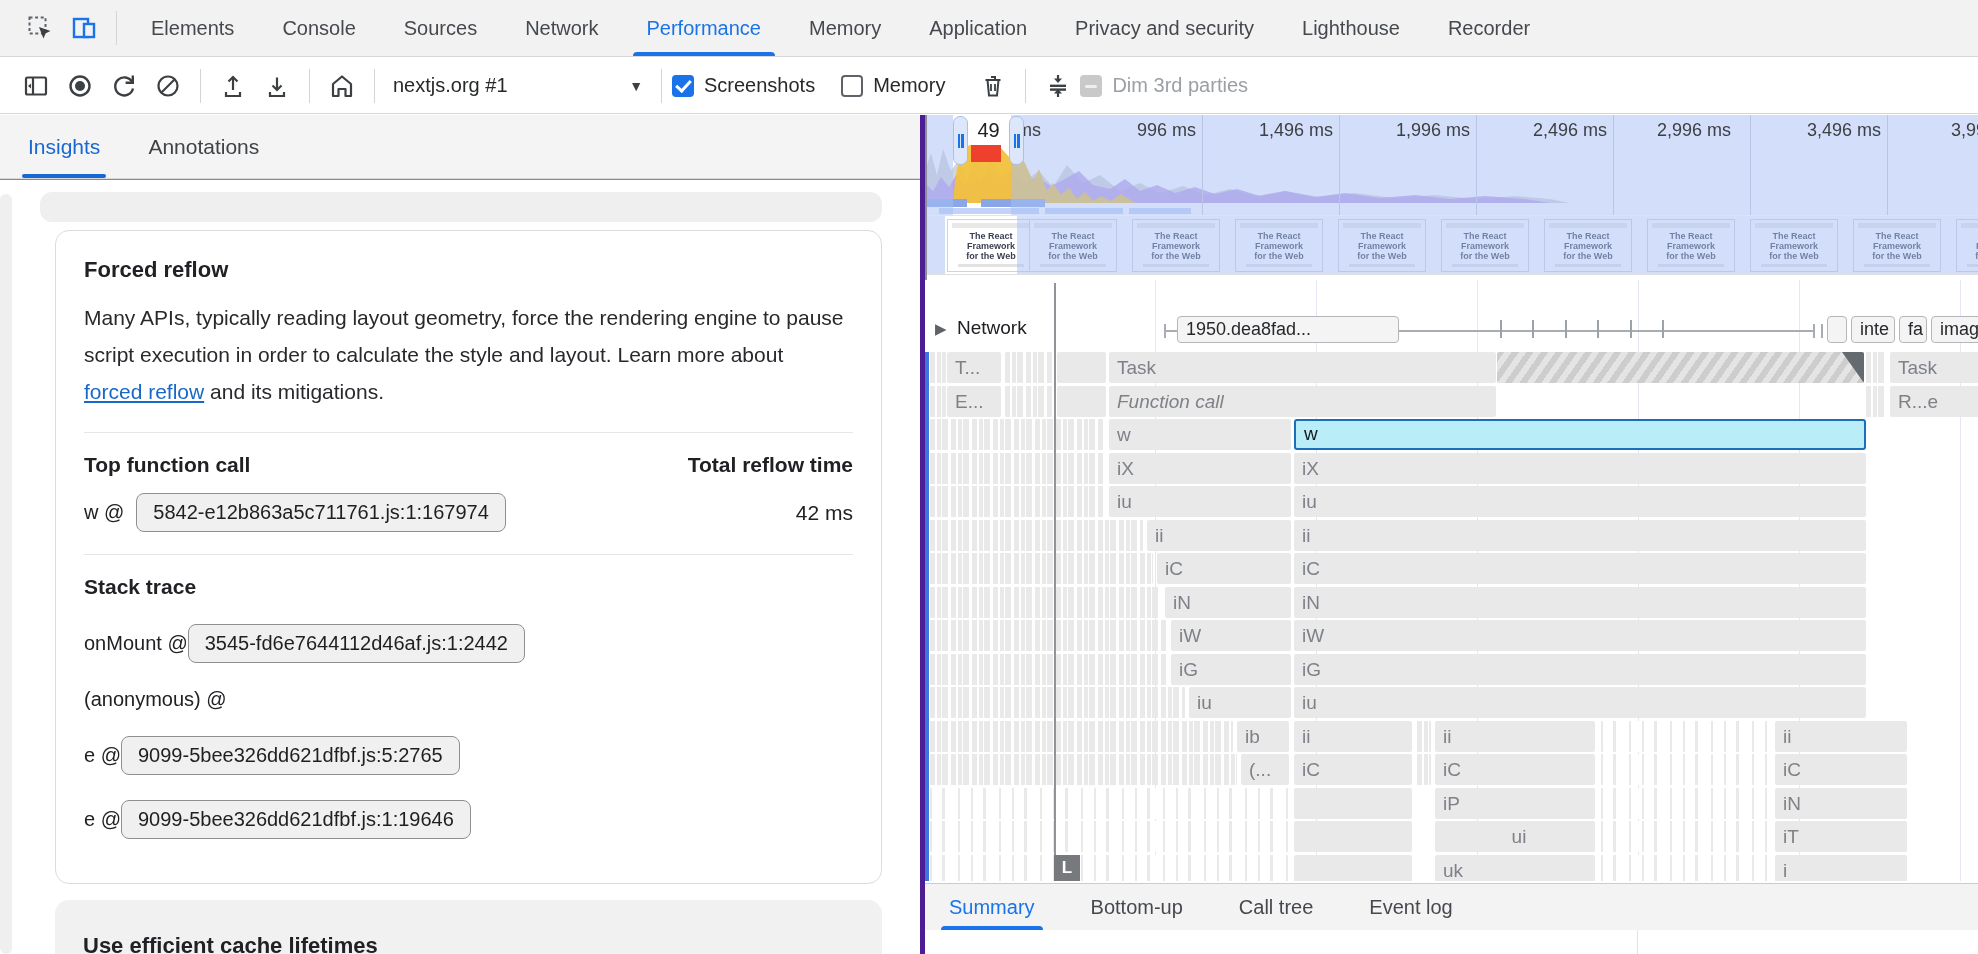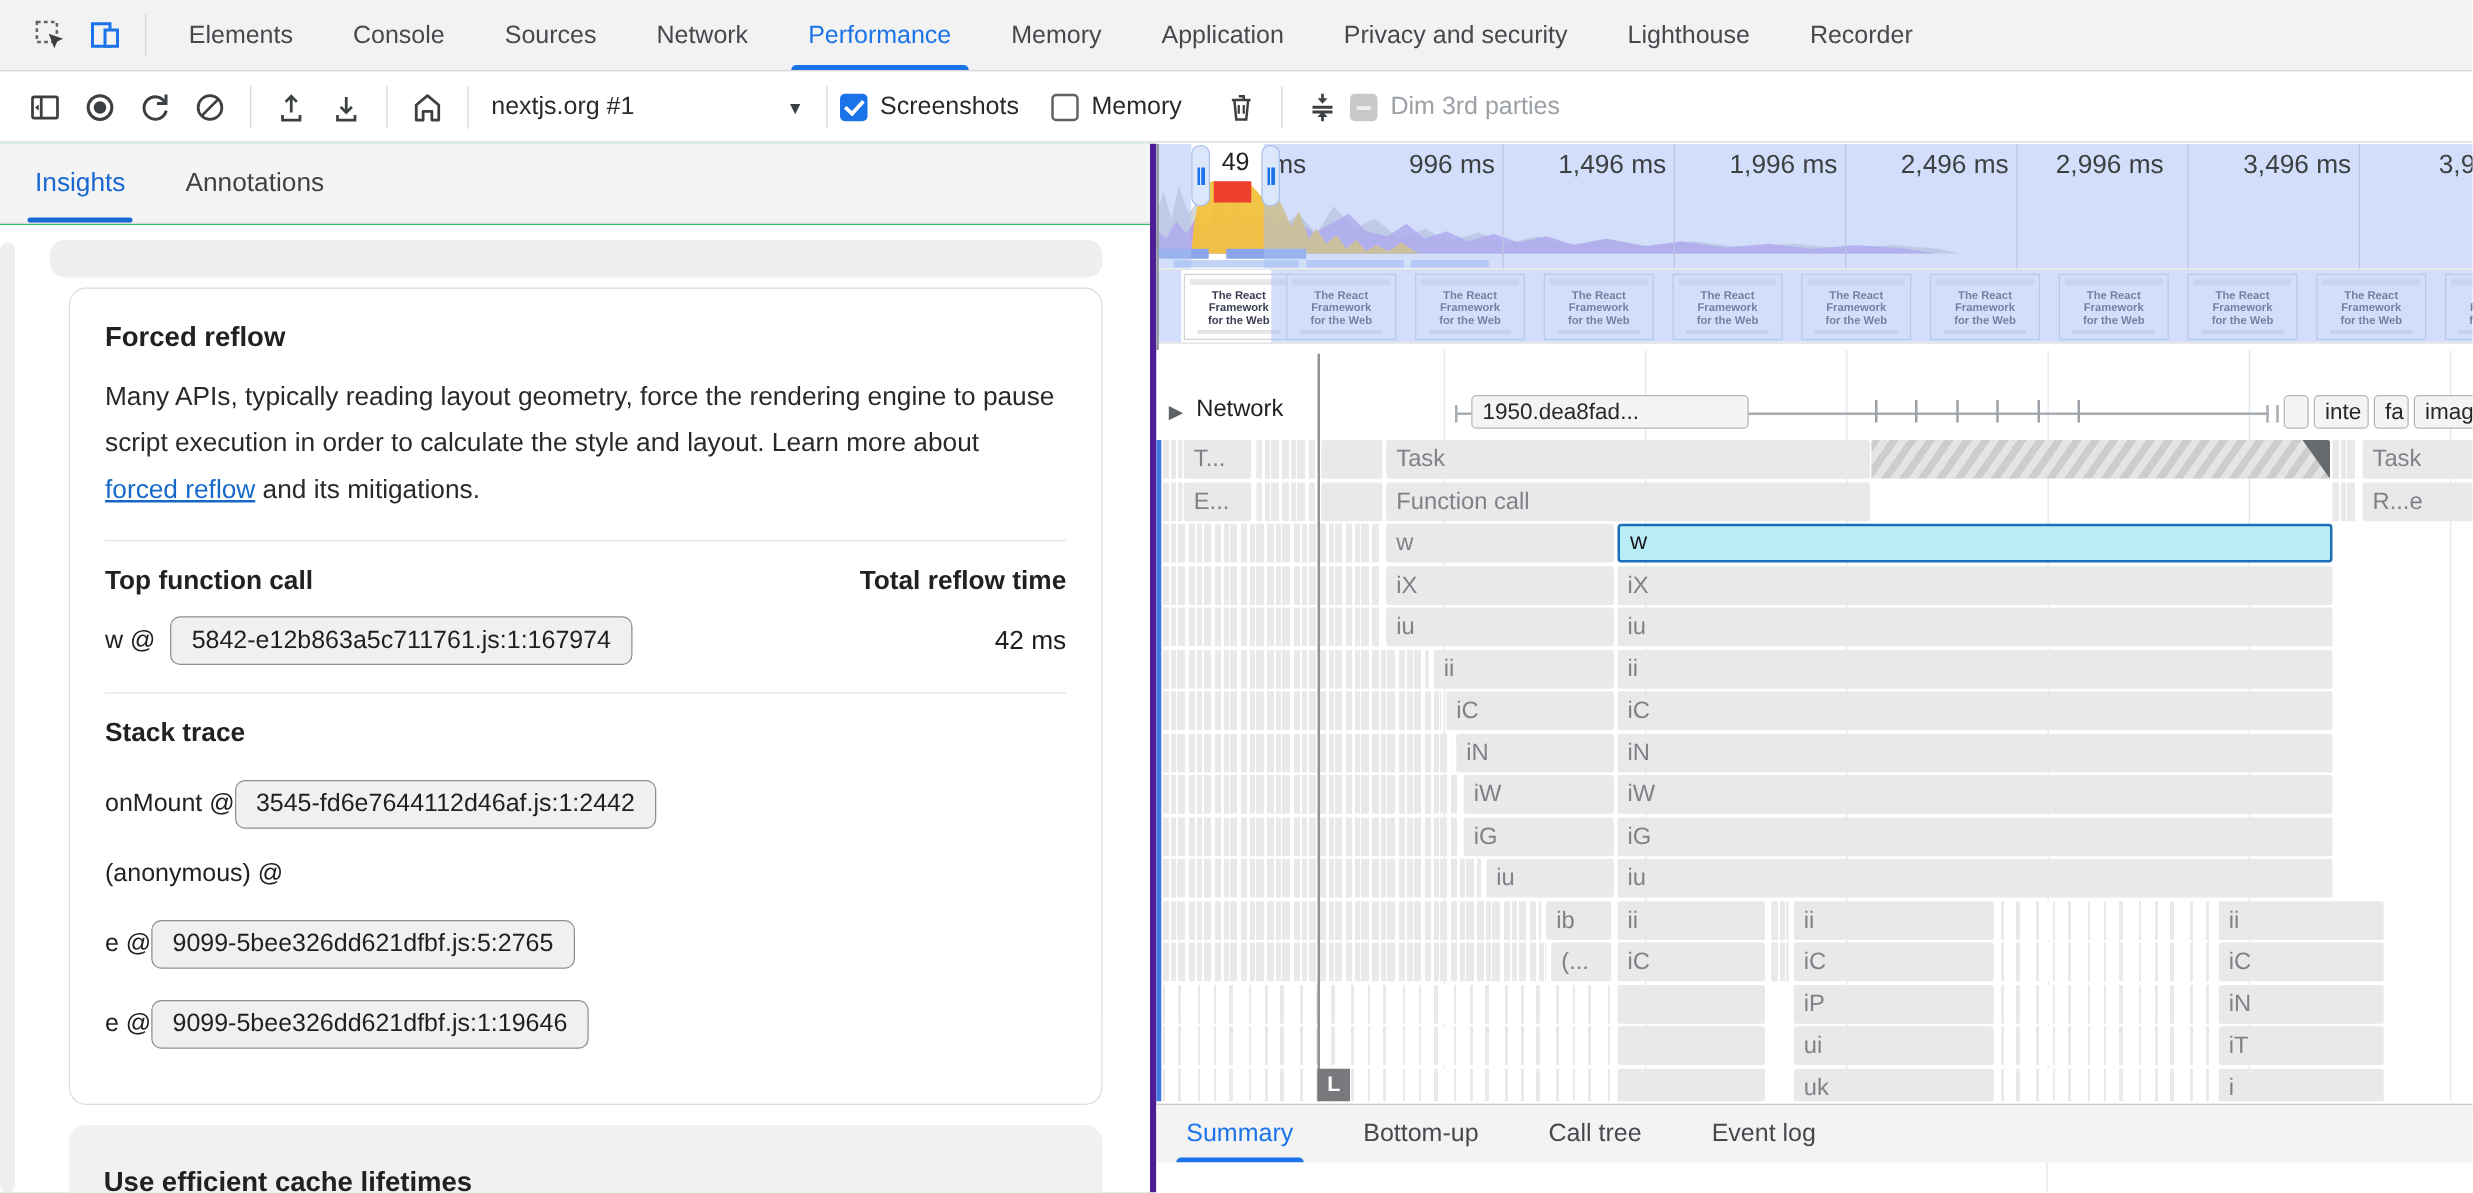--- a/index.html
+++ b/index.html
@@ -58,21 +58,21 @@
   .stackhdr{margin-top:20px;}
   .stackrow{display:flex;align-items:center;margin-top:25px;font-size:20px;color:#202124;}
   .graycard{position:absolute;left:55px;top:720px;width:827px;height:120px;background:#f1f1f1;border-radius:14px;
             box-sizing:border-box;padding:33px 28px;}
 
   
   .rpanel{position:absolute;left:920px;top:115px;width:1058px;height:839px;background:#fff;border-left:5px solid #4c1d95;box-sizing:content-box;overflow:hidden;padding-left:25px;}
   
   .minimap{position:absolute;left:0;top:0;width:1058px;height:100px;background:#fff;overflow:hidden;}
   .mgrid{position:absolute;top:0;width:1px;height:100px;background:#b9c5e4;}
-  .mlabel{position:absolute;top:5px;font-size:21px;color:#3c4043;white-space:nowrap;}
+  .mlabel{position:absolute;top:5px;font-size:18px;color:#3c4043;white-space:nowrap;}
   .cpusvg{position:absolute;left:0;top:26px;width:1058px;height:62px;}
   .nb{position:absolute;background:#8aa6e8;}
   .nb.l2{background:#c3d3f7;}
   .dimseg{position:absolute;top:0;background:rgba(167,192,245,0.5);}
   .handle{position:absolute;top:1px;width:15px;height:49px;background:#dde7fb;border:1.5px solid #a9c0ea;border-radius:7px;box-sizing:border-box;z-index:3;}
   .handle::before,.handle::after{content:"";position:absolute;top:17px;width:2.5px;height:14px;background:#1a73e8;}
   .handle::before{left:3.5px;} .handle::after{right:3.5px;}
   .selbox{position:absolute;left:43px;top:0;width:41px;height:30px;background:#fff;z-index:2;display:flex;align-items:center;justify-content:center;font-size:20px;color:#202124;}
   .redrect{position:absolute;left:46px;top:30px;width:30px;height:17px;background:#ee402d;z-index:2;}
   
@@ -464,21 +464,21 @@
         <div class="seg" style="left: 184px; width: 387px;">Task</div>
         <div class="seg hatch" style="left: 572px; width: 367px;"></div>
         <div class="frag" style="left: 941px; width: 21px;"></div>
         <div class="seg" style="left: 965px; width: 93px;">Task</div>
       </div>
       <div class="frow" style="top: 34px;">
         <div class="frag" style="left: 5px; width: 16px;"></div>
         <div class="seg" style="left: 22px; width: 54px;">E...</div>
         <div class="frag" style="left: 80px; width: 48px;"></div>
         <div class="seg" style="left: 132px; width: 49px;"></div>
-        <div class="seg" style="left: 184px; width: 387px;">Function call</div>
+        <div class="seg" style="left: 184px; width: 387px; font-style: italic;">Function call</div>
         <div class="frag" style="left: 941px; width: 21px;"></div>
         <div class="seg" style="left: 965px; width: 93px;">R...e</div>
       </div>
       <div class="frow" style="top: 67px;">
         <div class="frag" style="left: 5px; width: 174px;"></div>
         <div class="seg" style="left: 184px; width: 182px;">w</div>
         <div class="seg sel" style="left: 369px; width: 572px;">w</div>
       </div>
       <div class="frow" style="top: 101px;">
         <div class="frag" style="left: 5px; width: 174px;"></div>
@@ -541,21 +541,21 @@
       <div class="frow" style="top: 436px;">
         <div class="frag sparse" style="left: 5px; width: 358px;"></div>
         <div class="seg" style="left: 369px; width: 118px;"></div>
         <div class="seg" style="left: 510px; width: 160px;">iP</div>
         <div class="frag sparse" style="left: 676px; width: 168px;"></div>
         <div class="seg" style="left: 850px; width: 132px;">iN</div>
       </div>
       <div class="frow" style="top: 469px;">
         <div class="frag sparse" style="left: 5px; width: 358px;"></div>
         <div class="seg" style="left: 369px; width: 118px;"></div>
-        <div class="seg" style="left: 510px; width: 160px;">ui</div>
+        <div class="seg" style="left: 510px; width: 160px; text-align: center;">ui</div>
         <div class="frag sparse" style="left: 676px; width: 168px;"></div>
         <div class="seg" style="left: 850px; width: 132px;">iT</div>
       </div>
       <div class="frow" style="top: 503px;">
         <div class="frag sparse" style="left: 5px; width: 358px;"></div>
         <div class="seg" style="left: 369px; width: 118px;"></div>
         <div class="seg" style="left: 510px; width: 160px;">uk</div>
         <div class="frag sparse" style="left: 676px; width: 168px;"></div>
         <div class="seg" style="left: 850px; width: 132px;">i</div>
       </div>

